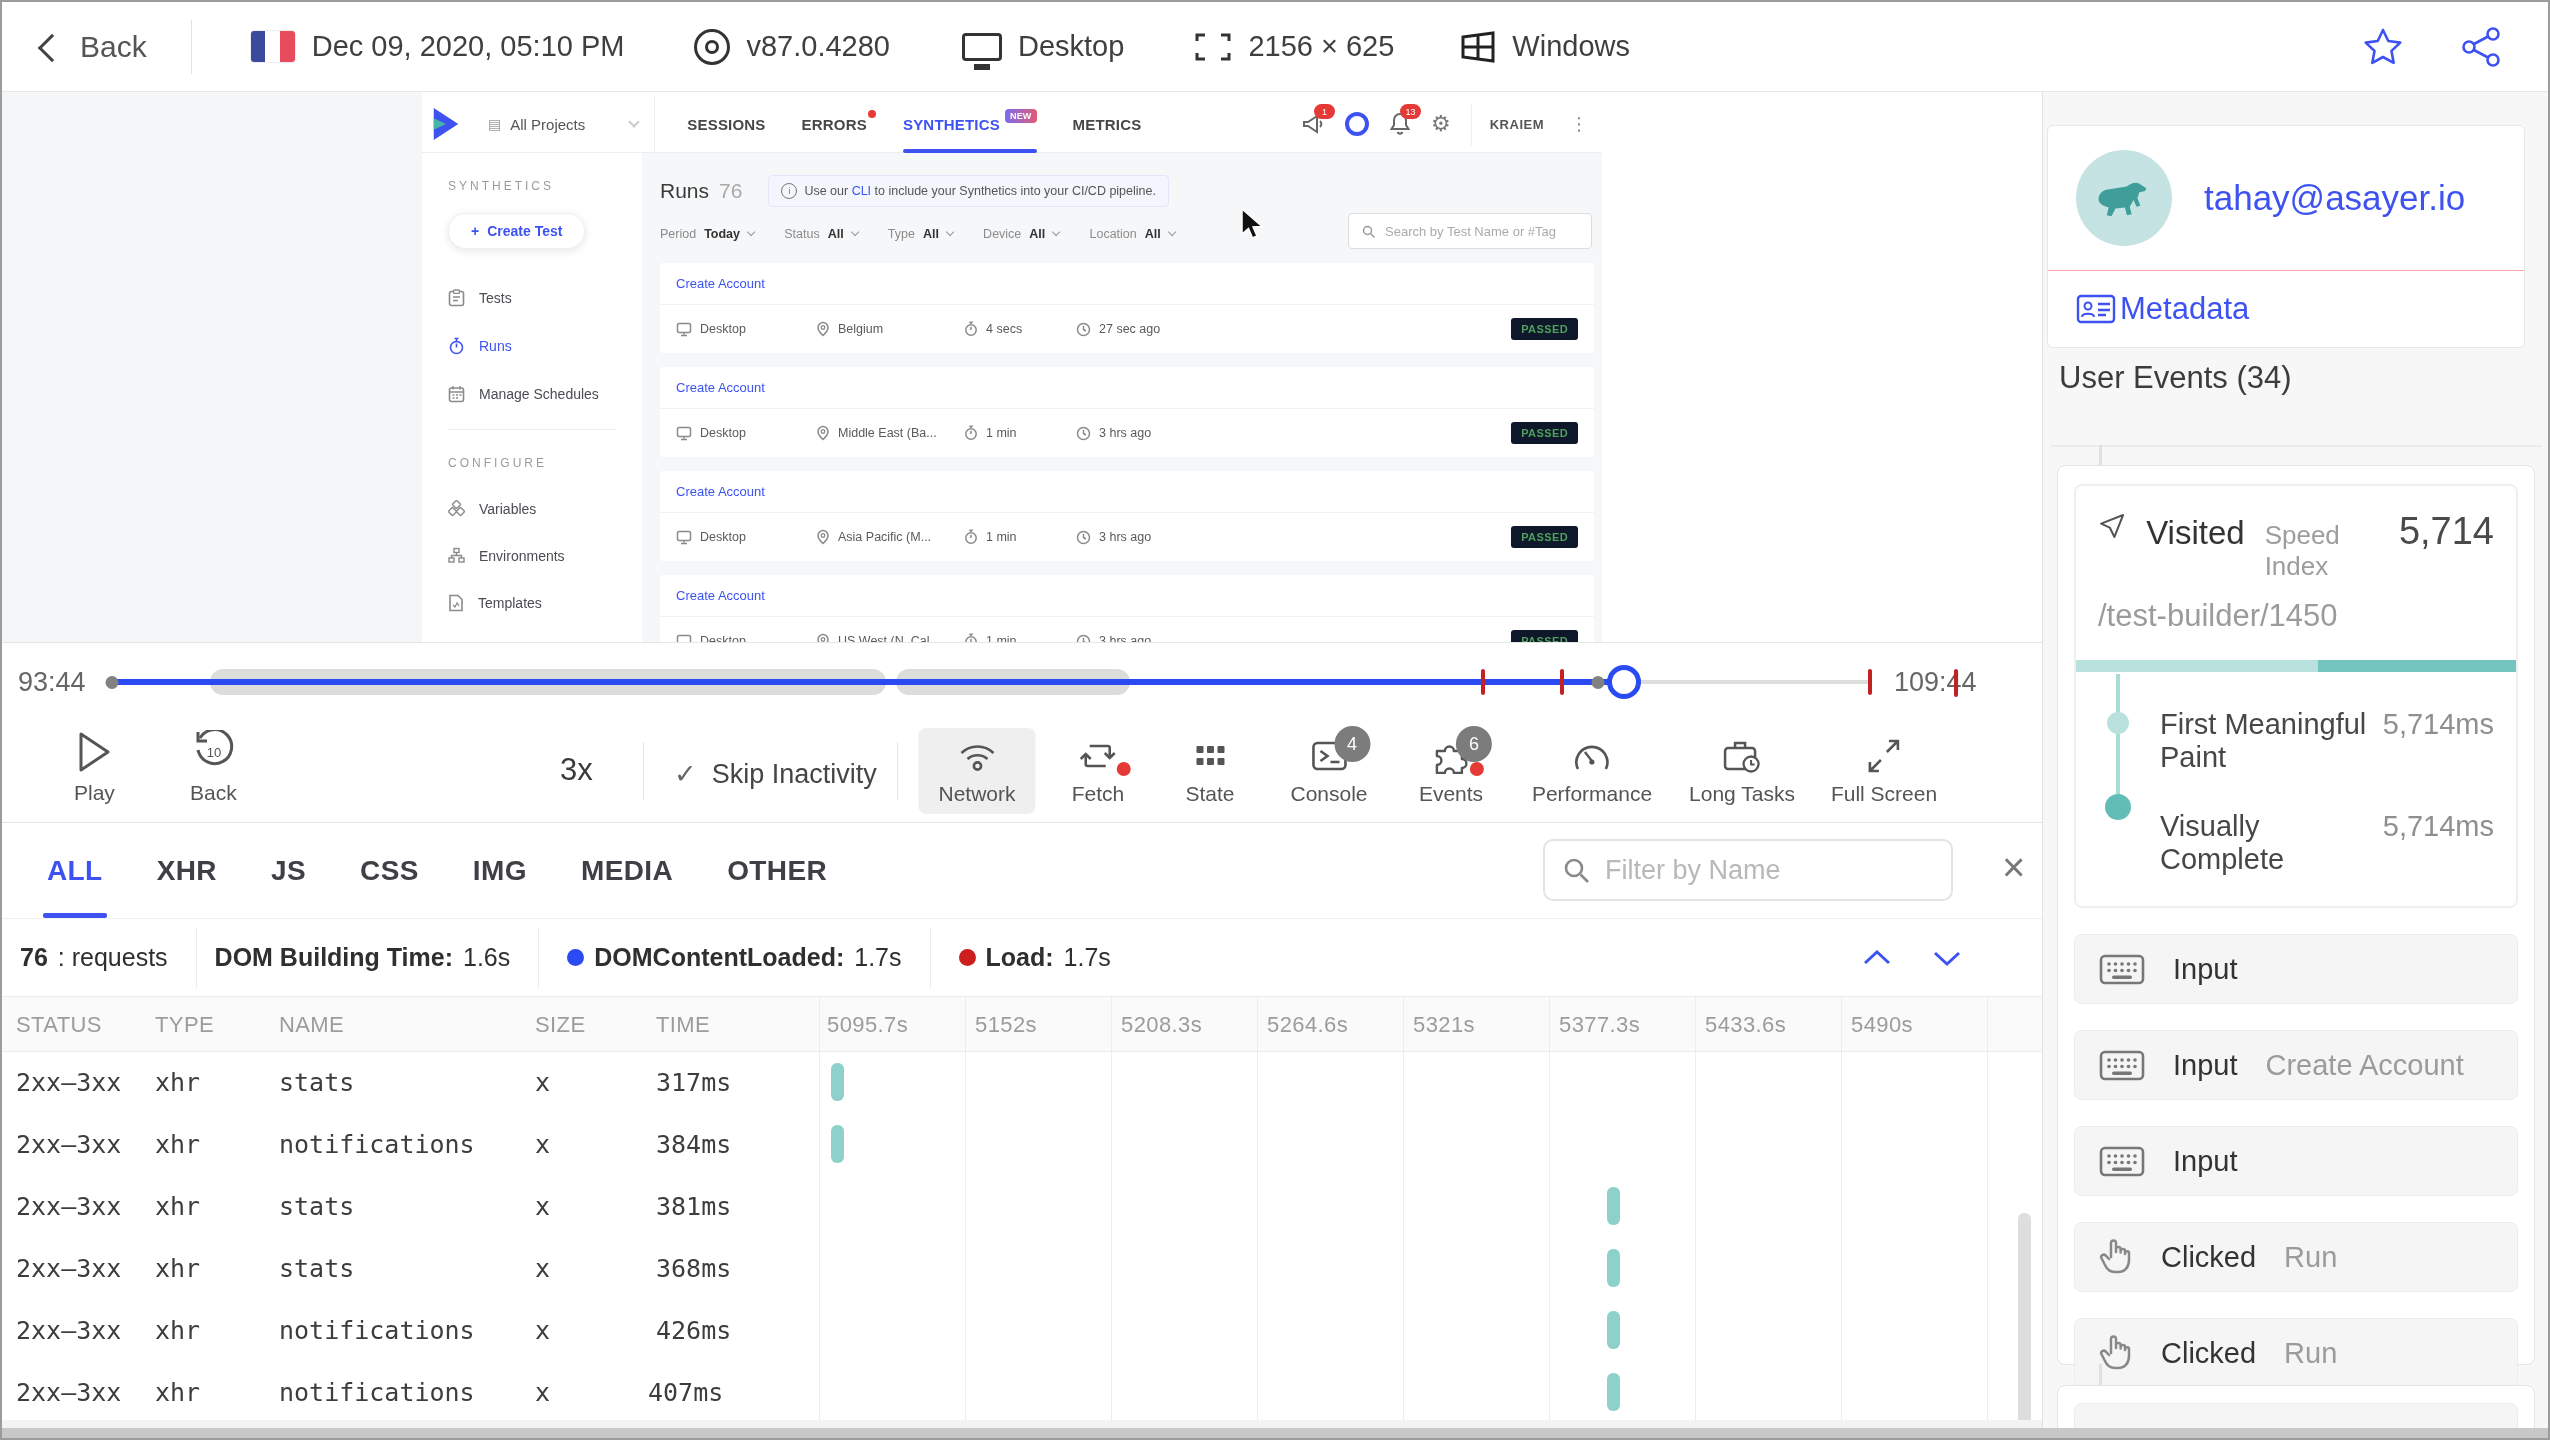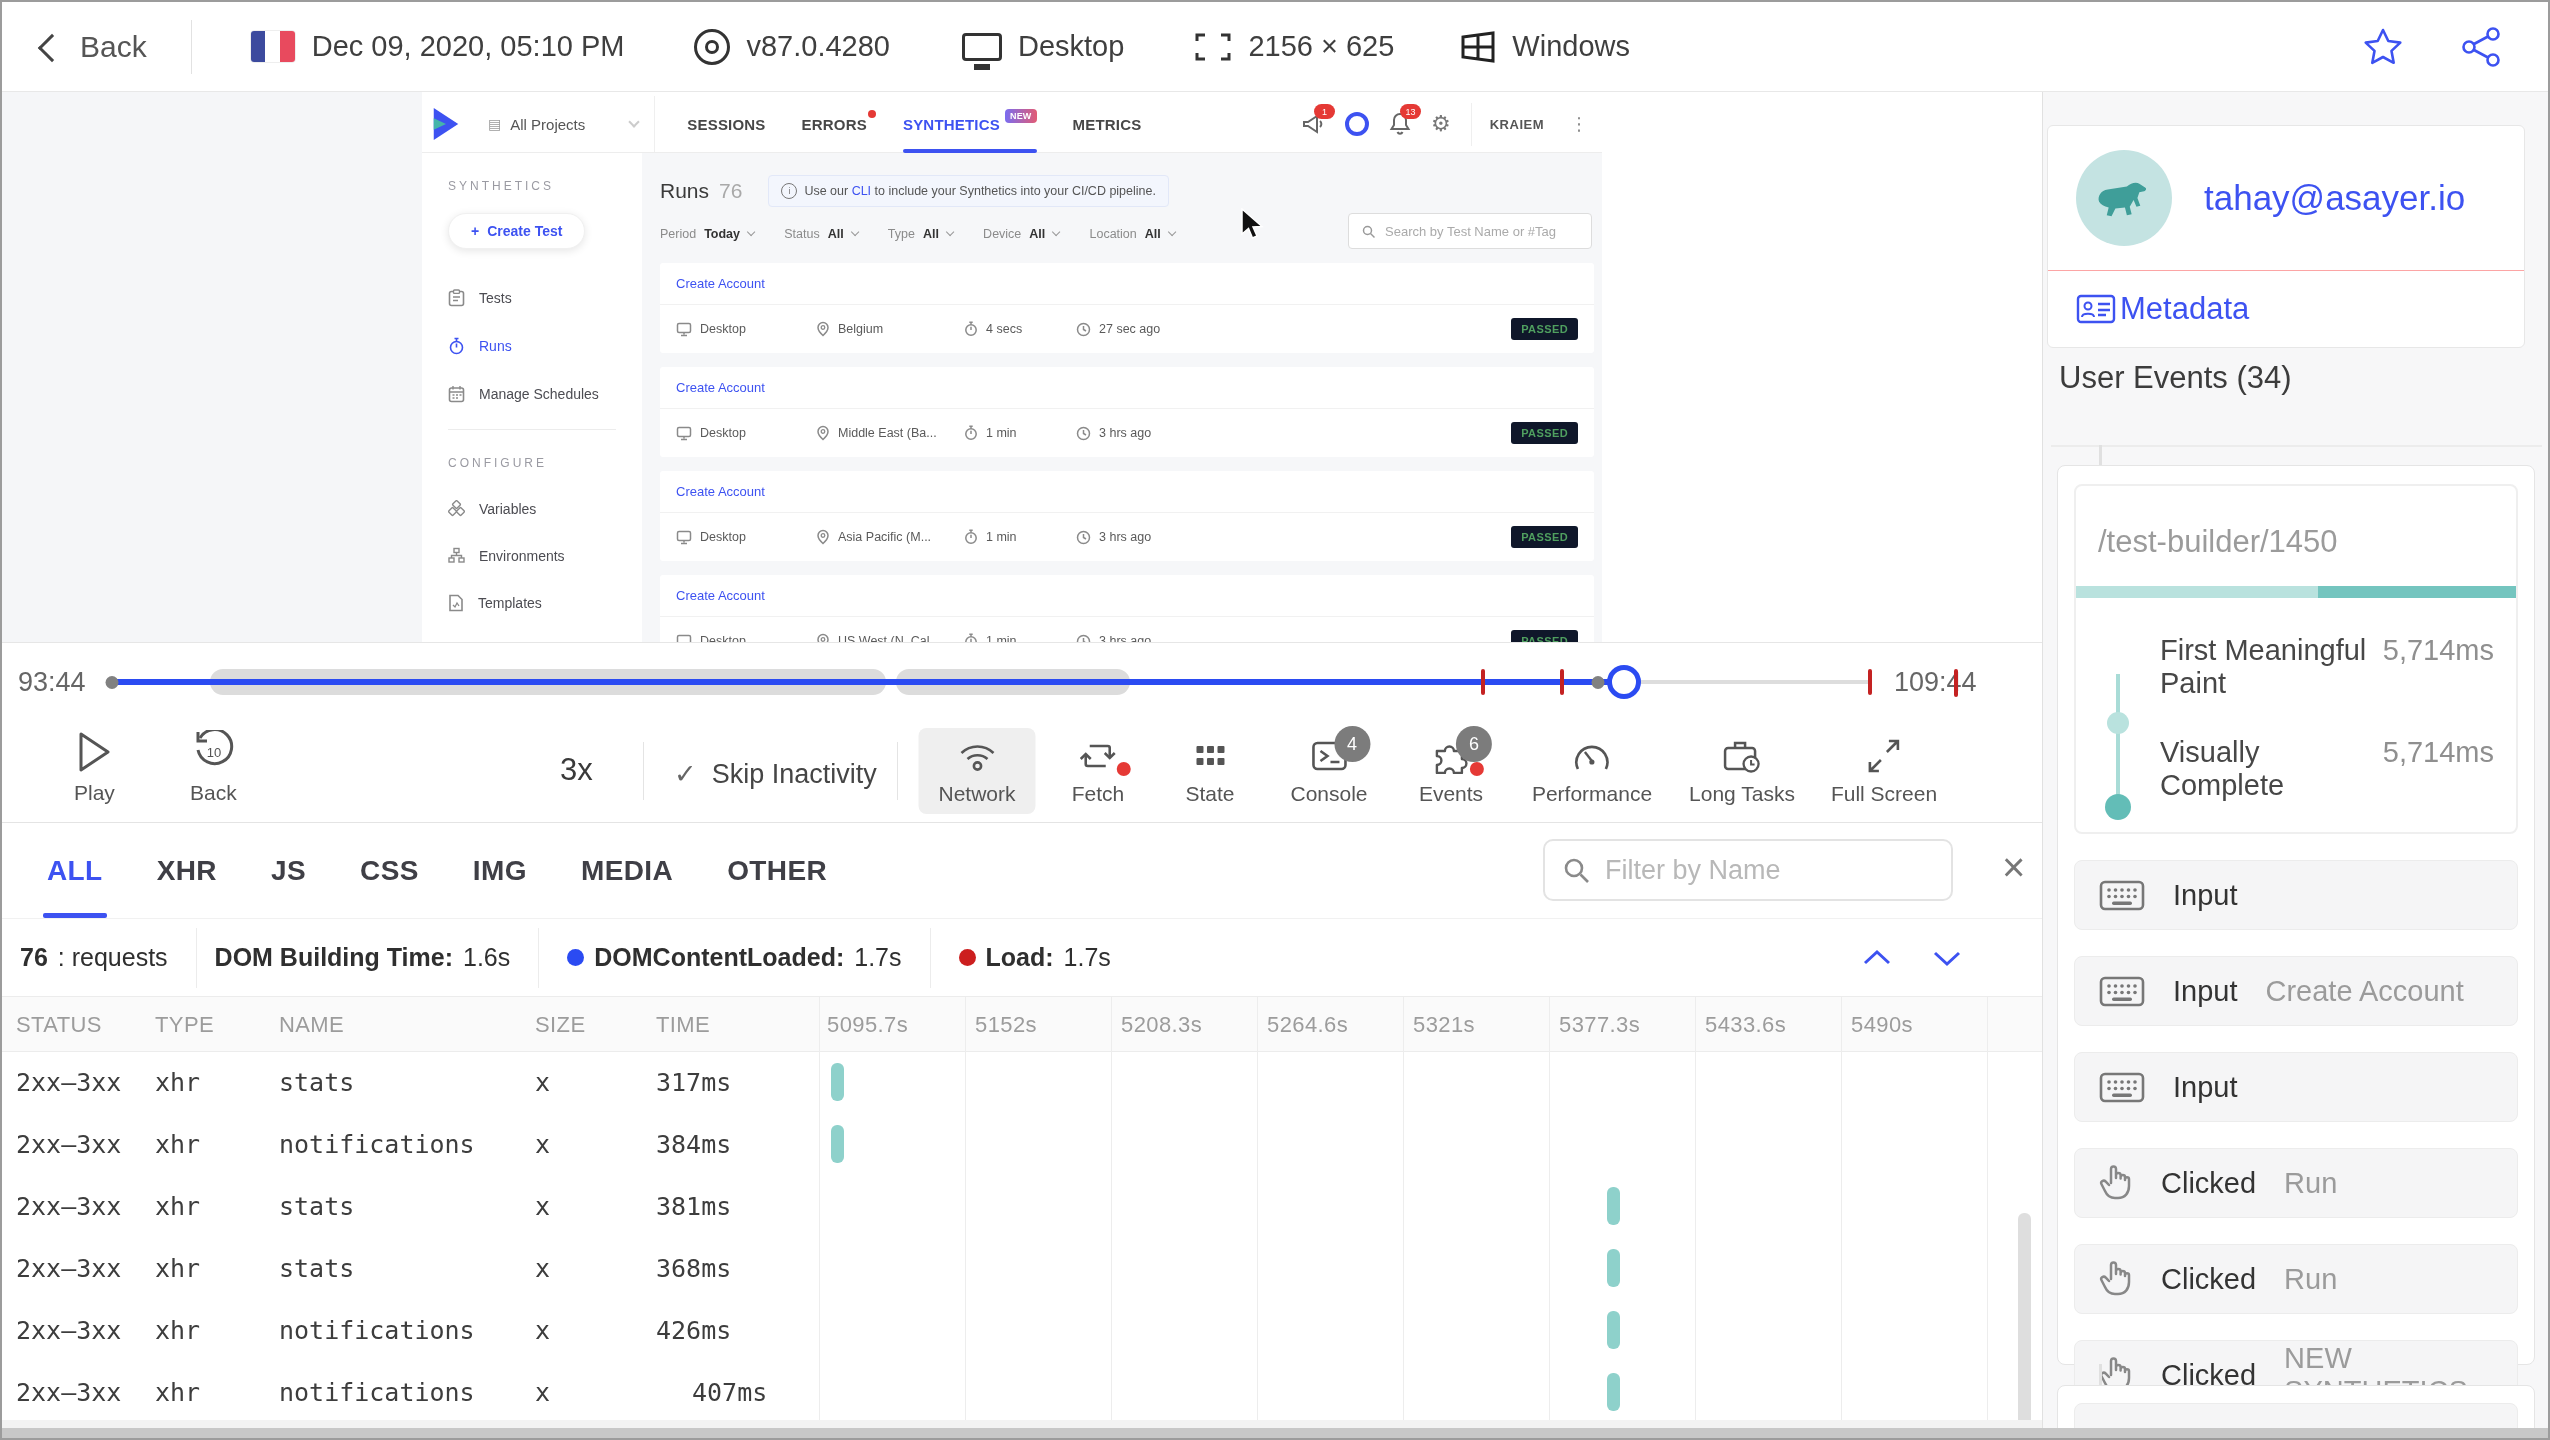--- a/index.html
+++ b/index.html
@@ -829,21 +829,21 @@
             <span style="left: 277px;">notifications</span>
             <span style="left: 533px;">x</span>
             <span style="left: 654px;">426ms</span>
             <div class="tbar" style="left: 1605.4px;"></div>
           </div>
           <div class="trow">
             <span style="left: 14px;">2xx–3xx</span>
             <span style="left: 153px;">xhr</span>
             <span style="left: 277px;">notifications</span>
             <span style="left: 533px;">x</span>
-            <span style="left: 690px;">407ms</span>
+            <span style="left: 646px;">407ms</span>
             <div class="tbar" style="left: 1605.4px;"></div>
           </div>
         </div>
       <div class="vscroll"></div>
     </div>
     <div class="hscroll"></div>
   </div>
 
   <aside class="sidebar">
     <div class="user-card">
@@ -865,20 +865,28 @@
         <span>Metadata</span>
       </div>
     </div>
 
     <div class="events-title">User Events (34)</div>
     <div class="sb-hr"></div>
     <div class="sb-conn" style="top:353px;height:20px"></div>
 
     <div class="events-card">
       <div class="visited-card">
+        <div class="vc-head">
+          <svg width="36" height="36" viewBox="0 0 36 36">
+            <path d="M4 15 L32 4 L21 32 L15 20 Z" fill="none" stroke="#555" stroke-width="2.6" stroke-linejoin="round"></path>
+          </svg>
+          <span class="vc-title">Visited</span>
+          <span class="vc-si-label">Speed Index</span>
+          <span class="vc-si-value">5,714</span>
+        </div>
         <div class="vc-url">/test-builder/1450</div>
         <div class="vc-bar" id="vc-bar">
             <div class="light" style="width: 55%;"></div>
             <div class="dark" style="flex: 1 1 0%;"></div>
           </div>
         <div class="vc-line"></div>
         <div class="vc-dot" style="top:226px;background:#b9e2de"></div>
         <div class="vc-dot" style="top:308px;background:#63bdb7;width:26px;height:26px;left:29px"></div>
         <div id="vc-metrics">
             <div class="metric">

